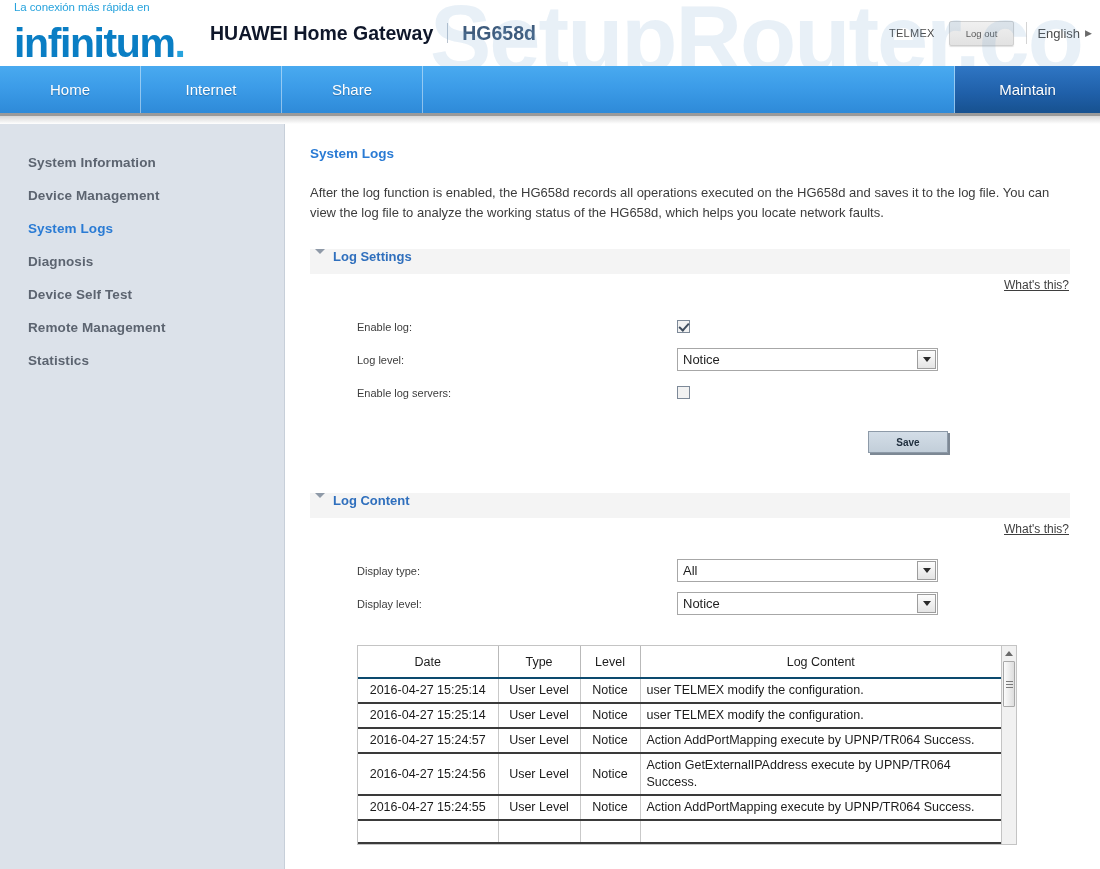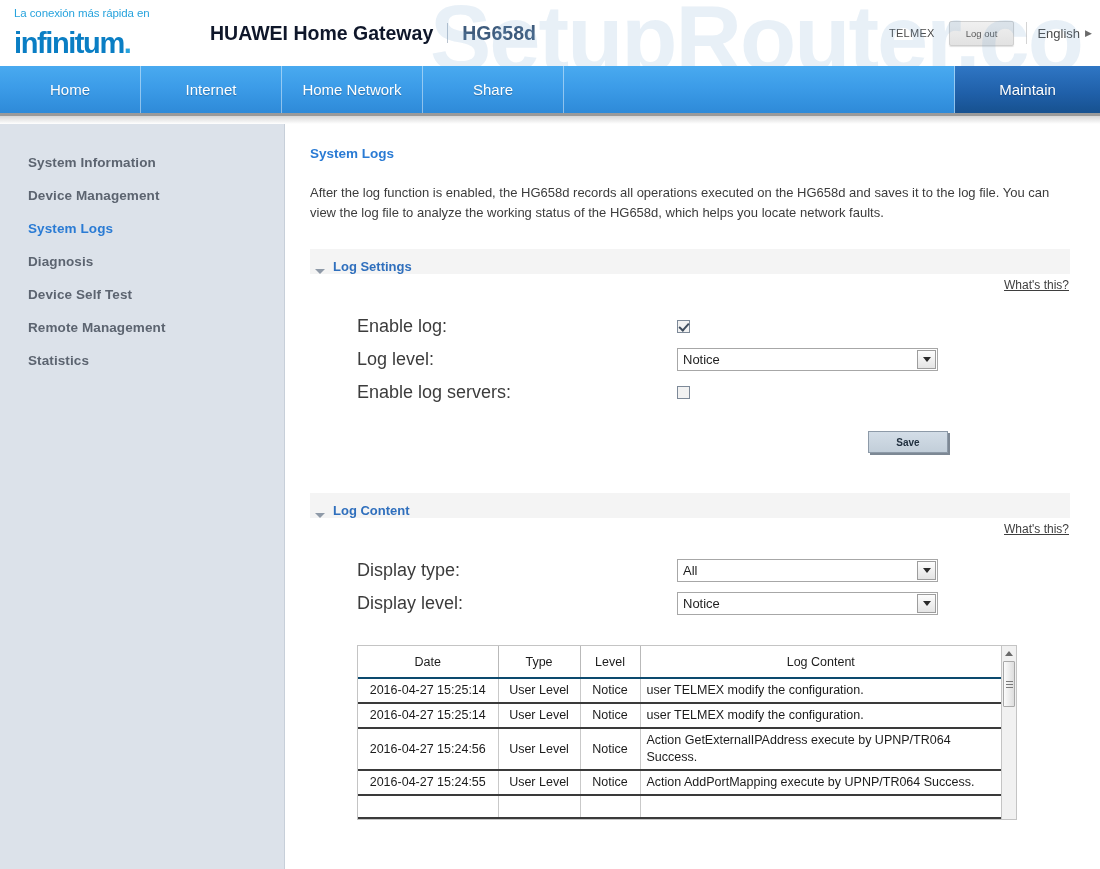--- a/index.html
+++ b/index.html
@@ -27,21 +27,21 @@
     user-select: none;
   }
   .logo-tag {
     font-size: 11.5px;
     color: #27a3dd;
     letter-spacing: -0.1px;
     white-space: nowrap;
     font-family: "Liberation Sans", sans-serif;
   }
   .logo-main {
-    font-size: 29px;
+    font-size: 41px;
     font-weight: bold;
     color: #0a7ec4;
     letter-spacing: -1.4px;
     margin-top: 10px;
     font-family: "Liberation Sans", sans-serif;
   }
   .logo-main .dot { color: #27a3dd; }
 
   .title-block {
     margin-left: 24px;
@@ -206,21 +206,21 @@
     color: #3c3c3c;
     line-height: 20px;
     max-width: 760px;
     margin-bottom: 26px;
   }
 
   .section-bar {
     background: #f4f4f4;
     height: 25px;
     display: flex;
-    align-items: flex-end;
+    align-items: flex-start;
     padding-left: 5px;
     margin-bottom: 4px;
   }
   .tri {
     width: 0; height: 0;
     border-left: 5px solid transparent;
     border-right: 5px solid transparent;
     border-top: 5px solid #8f9aa8;
     margin-right: 8px;
     cursor: pointer;
@@ -244,21 +244,21 @@
   }
 
   .form-row {
     display: flex;
     align-items: center;
     min-height: 33px;
     margin-left: 47px;
   }
   .form-label {
     width: 320px;
-    font-size: 18px;
+    font-size: 11px;
     color: #3c3c3c;
   }
   .cb {
     width: 13px; height: 13px;
     border: 1px solid #7d8998;
     background: #f2f2f2;
     display: inline-block;
     position: relative;
     cursor: pointer;
   }
@@ -423,21 +423,20 @@
     <span class="lang">
       <span>English</span>
       <span class="caret">▶</span>
     </span>
   </div>
 </div>
 
 <div class="nav">
   <div class="nav-item">Home</div>
   <div class="nav-item">Internet</div>
-  <div class="nav-item wide">Home Network</div>
   <div class="nav-item">Share</div>
   <div class="nav-spacer"></div>
   <div class="nav-item active">Maintain</div>
 </div>
 <div class="nav-shadow"></div>
 
 <div class="page">
 
   <div class="sidebar">
     <div class="side-item">System Information</div>
@@ -531,20 +530,26 @@
             <td class="c">2016-04-27 15:25:14</td>
             <td class="c">User Level</td>
             <td class="c">Notice</td>
             <td class="l">user TELMEX modify the configuration.</td>
           </tr>
           <tr>
             <td class="c">2016-04-27 15:25:14</td>
             <td class="c">User Level</td>
             <td class="c">Notice</td>
             <td class="l">user TELMEX modify the configuration.</td>
+          </tr>
+          <tr>
+            <td class="c">2016-04-27 15:24:57</td>
+            <td class="c">User Level</td>
+            <td class="c">Notice</td>
+            <td class="l">Action AddPortMapping execute by UPNP/TR064 Success.</td>
           </tr>
           <tr>
             <td class="c">2016-04-27 15:24:56</td>
             <td class="c">User Level</td>
             <td class="c">Notice</td>
             <td class="l">Action GetExternalIPAddress execute by UPNP/TR064 Success.</td>
           </tr>
           <tr>
             <td class="c">2016-04-27 15:24:55</td>
             <td class="c">User Level</td>

